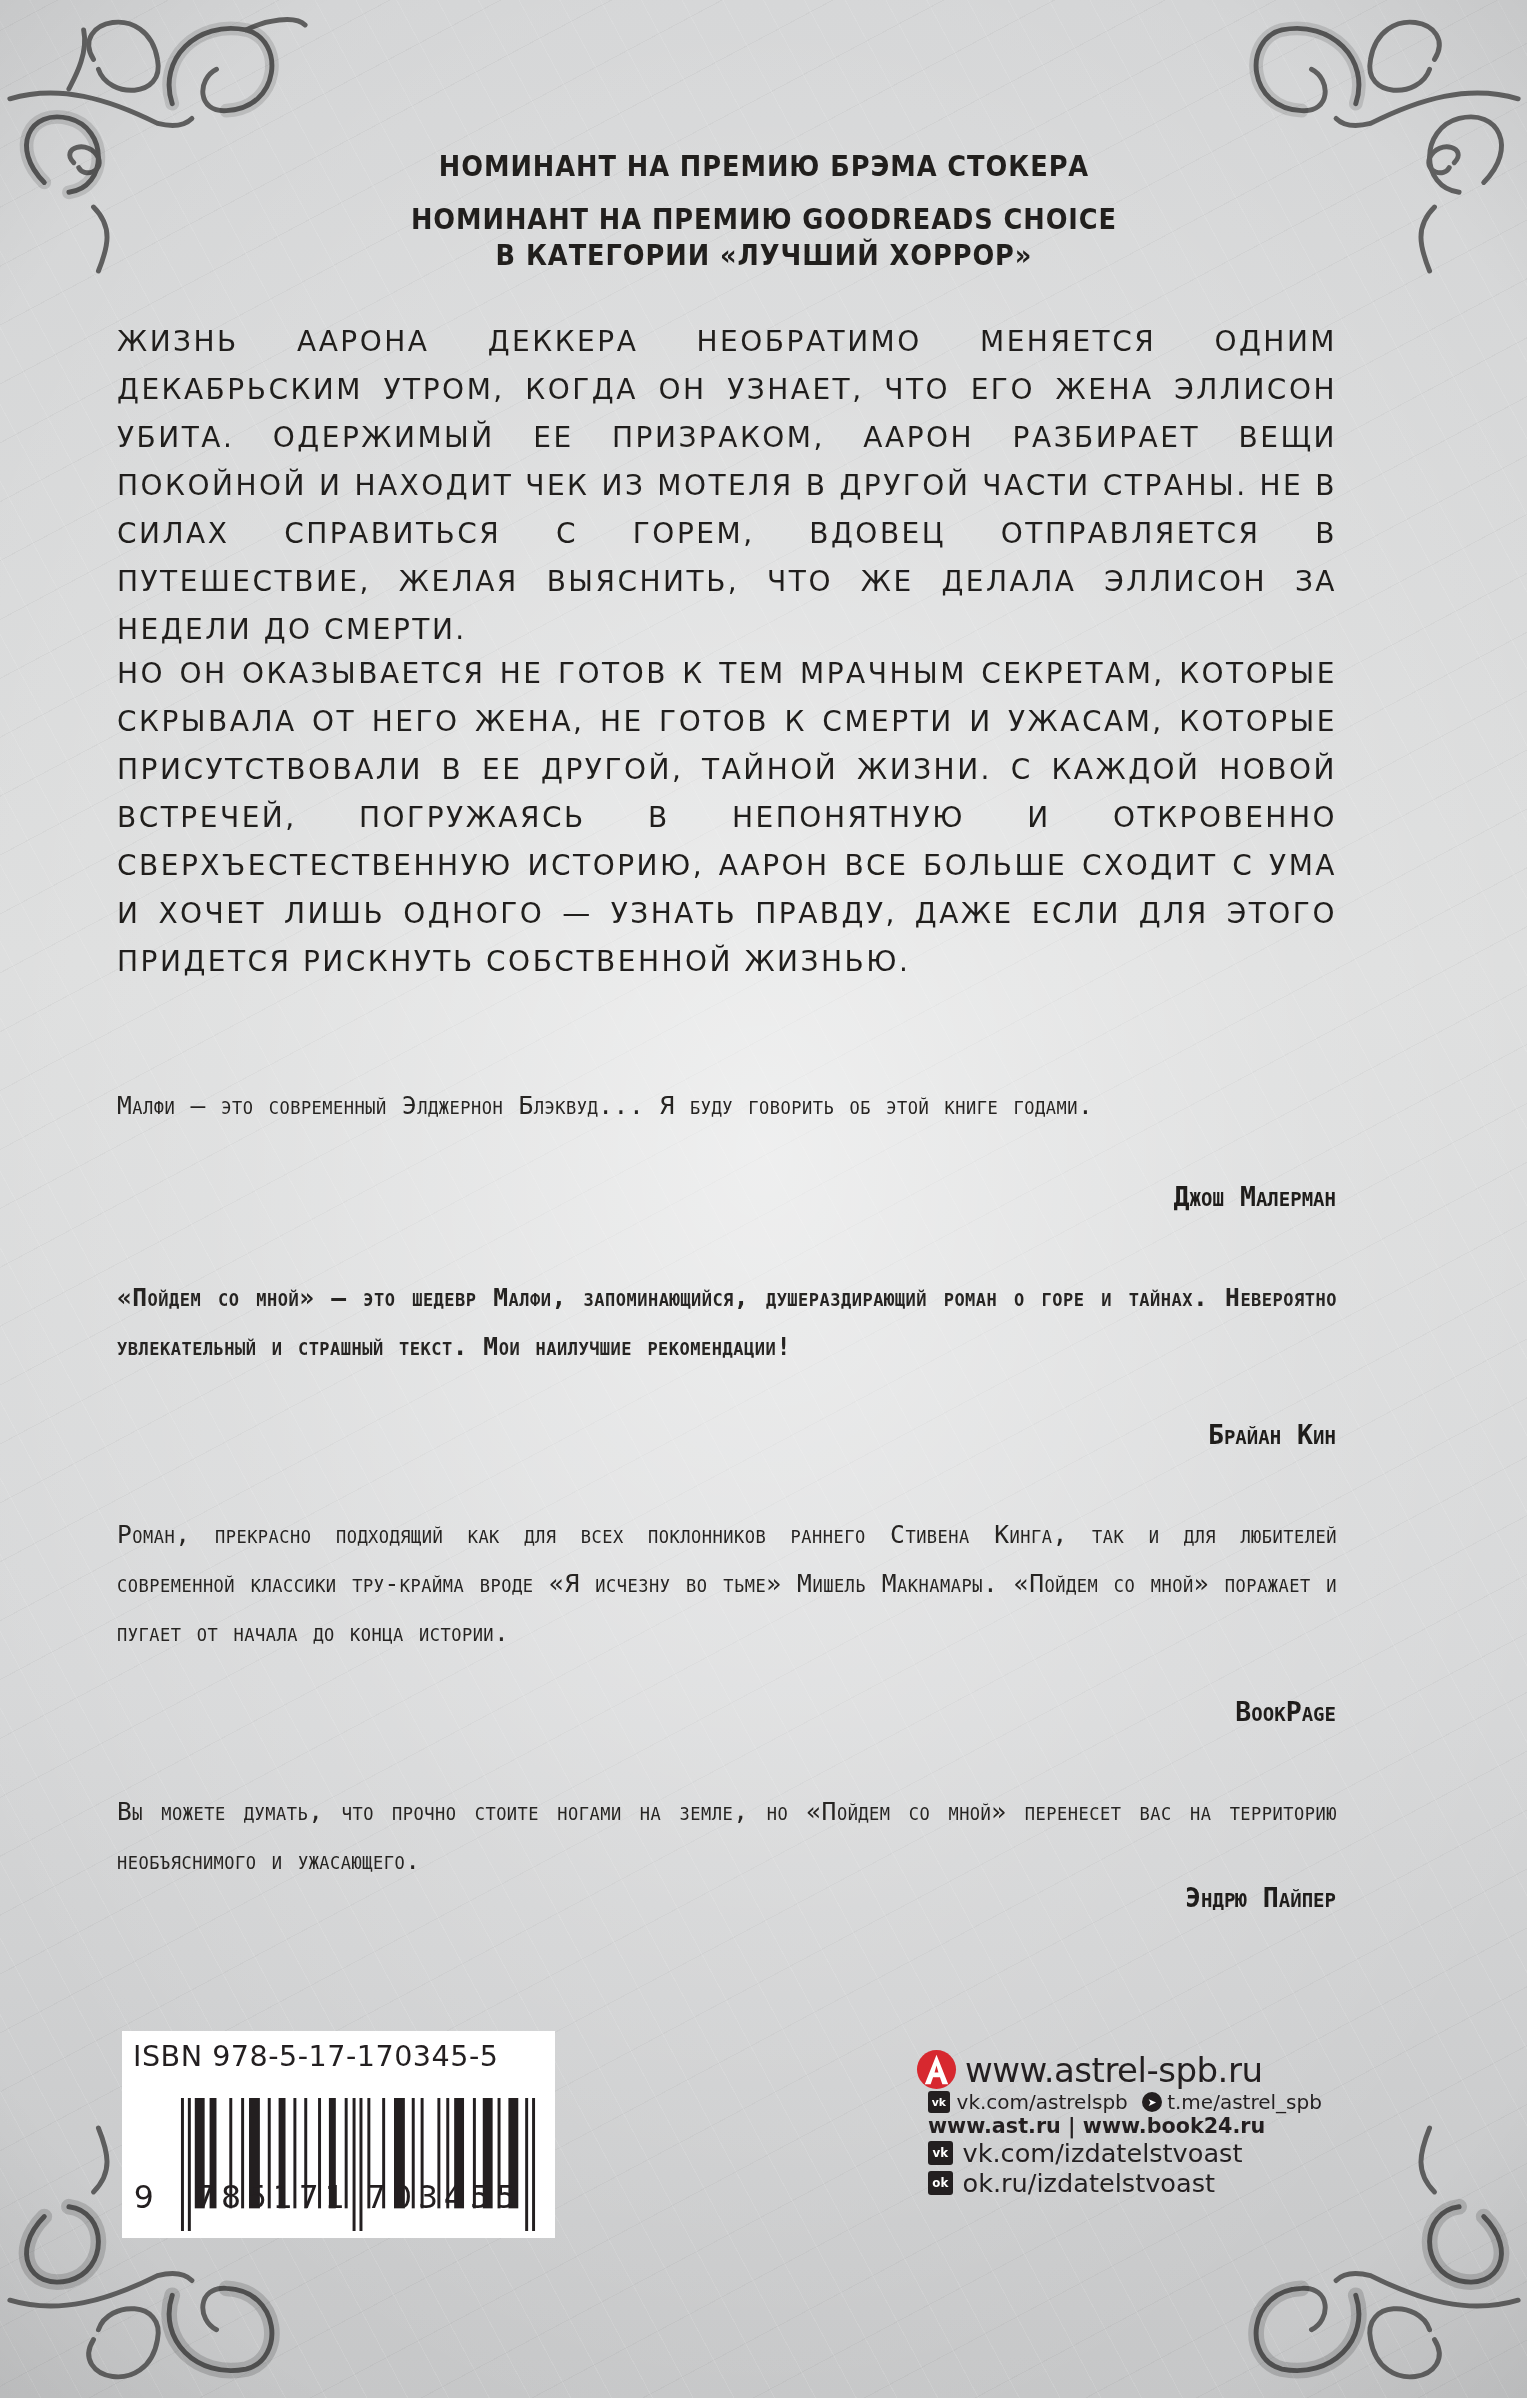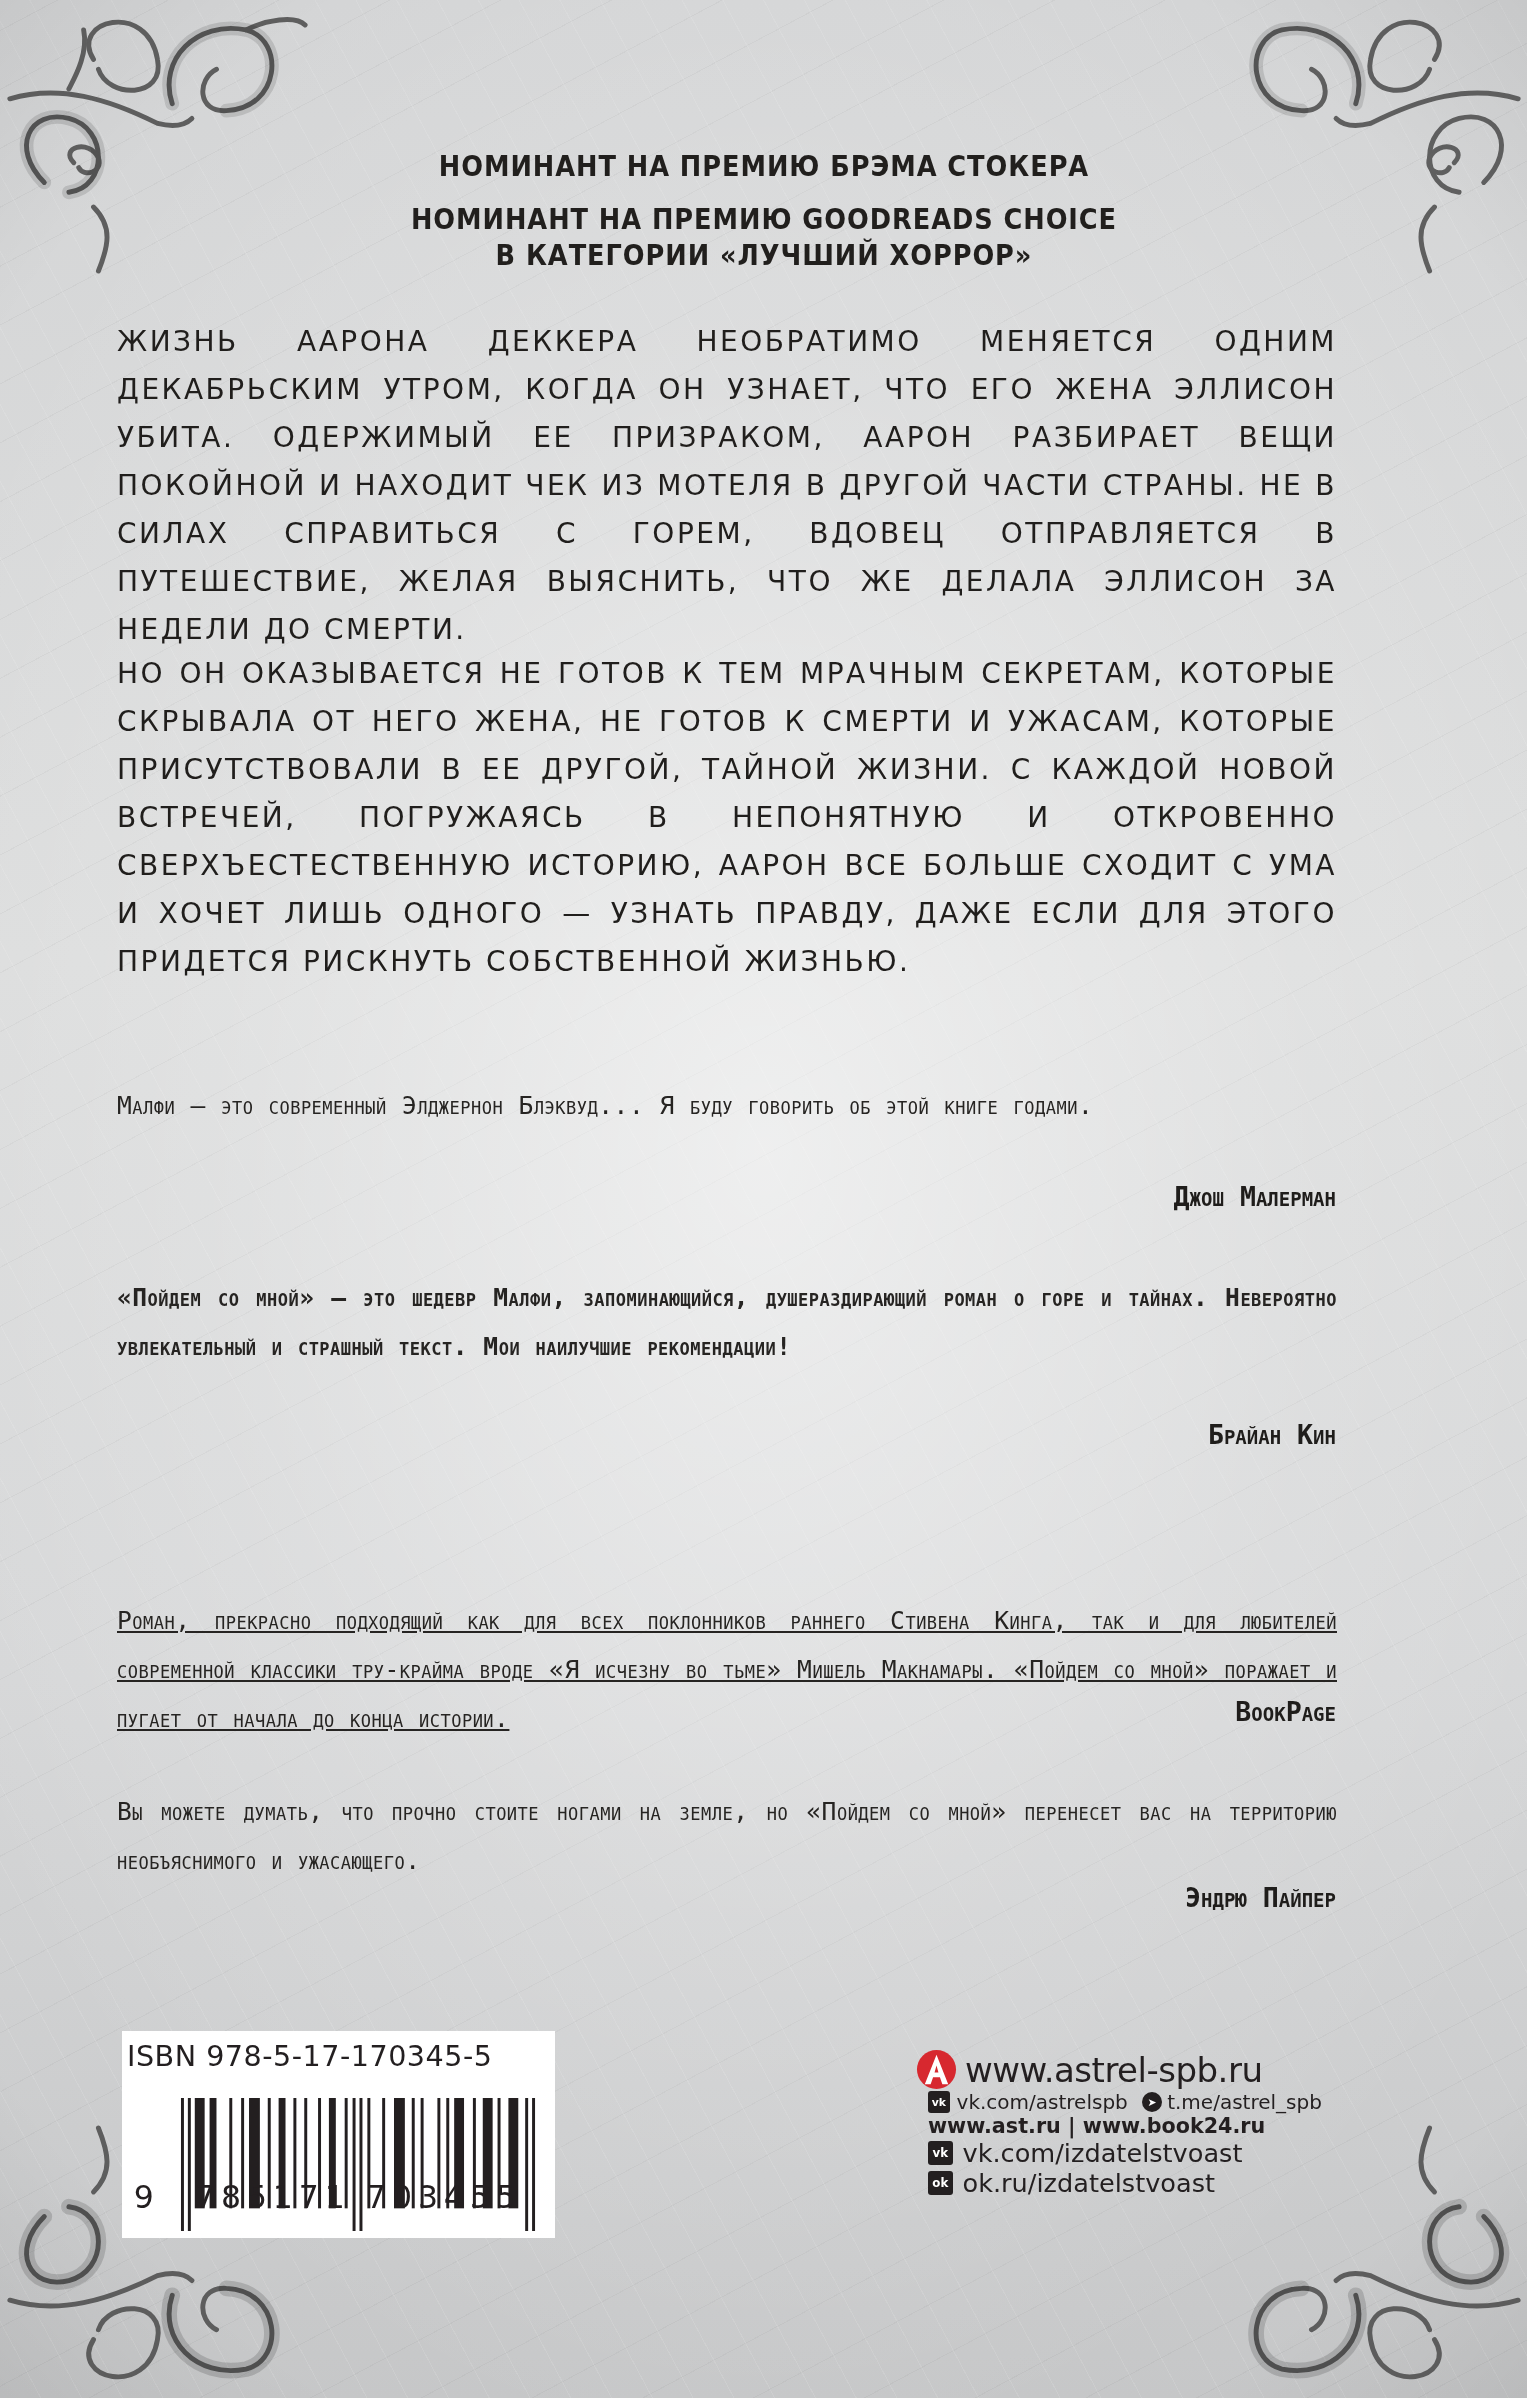--- a/index.html
+++ b/index.html
@@ -52,29 +52,29 @@
     text-align: justify; text-align-last: left;
     font-variant: small-caps; color: #262422;
   }
   .quote-author {
     position: absolute; right: 192px;
     font-family: "DejaVu Sans Mono", monospace; font-weight: bold;
     font-size: 26.6px; font-variant: small-caps; color: #1f1d1b;
   }
   .q1 { top: 1081px; } .a1 { top: 1181px; }
   .q2 { top: 1273px; font-weight: bold; } .a2 { top: 1419px; }
-  .q3 { top: 1596px; text-decoration: underline; } .a3 { top: 1696px; }
+  .q3 { top: 1510px; } .a3 { top: 1696px; }
   .q4 { top: 1787px; } .a4 { top: 1882px; }
 
   .isbn-box {
     position: absolute; left: 122px; top: 2031px; width: 433px; height: 207px;
     background: #ffffff;
   }
   .isbn-text {
-    position: absolute; left: 5px; top: 7.9px;
+    position: absolute; left: 11px; top: 7.9px;
     font-family: "DejaVu Sans", sans-serif; font-size: 28.6px; letter-spacing: 0.5px; color: #231f20;
   }
   .barcode { position: absolute; left: 57px; top: 67px; width: 359px; height: 133px; }
   .barcode-digits {
     position: absolute; top: 148px; left: 11.8px; font-family: "DejaVu Sans", sans-serif;
     font-size: 31.5px; color: #231f20; letter-spacing: 5.9px;
   }
   .bd-first { left: 11.8px; }
   .bd-left { left: 73px; }
   .bd-right { left: 244px; }

